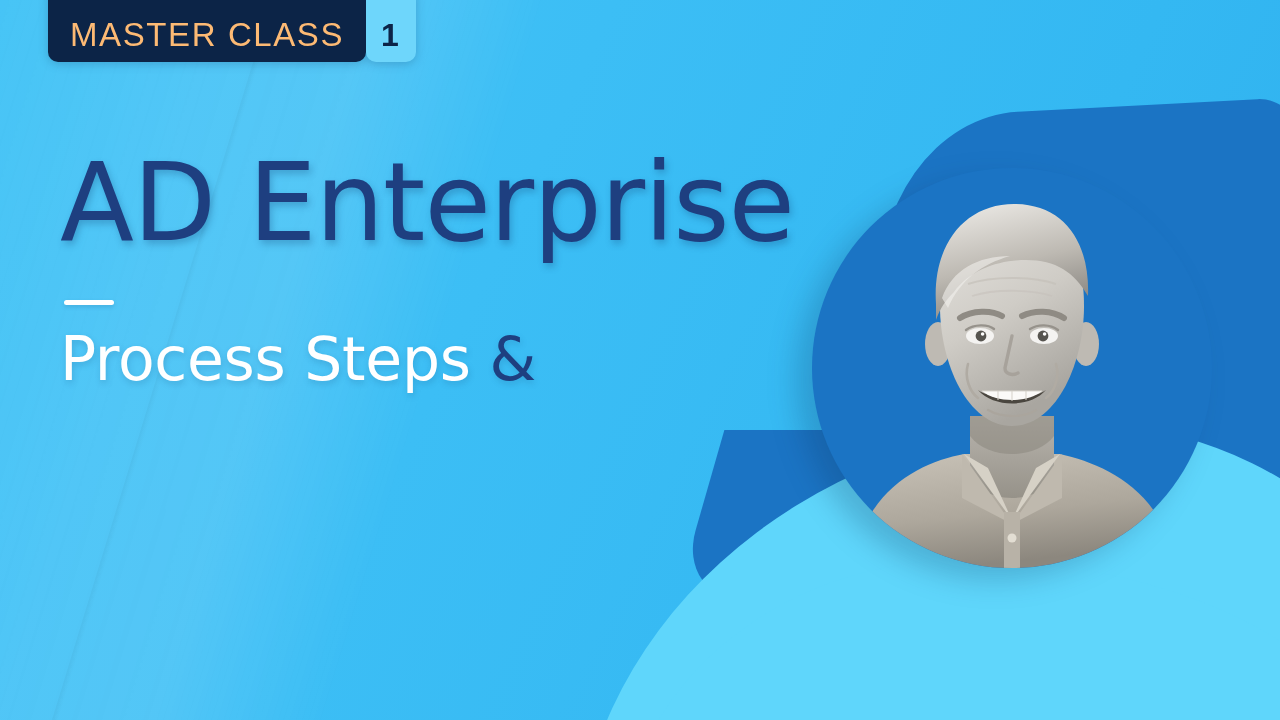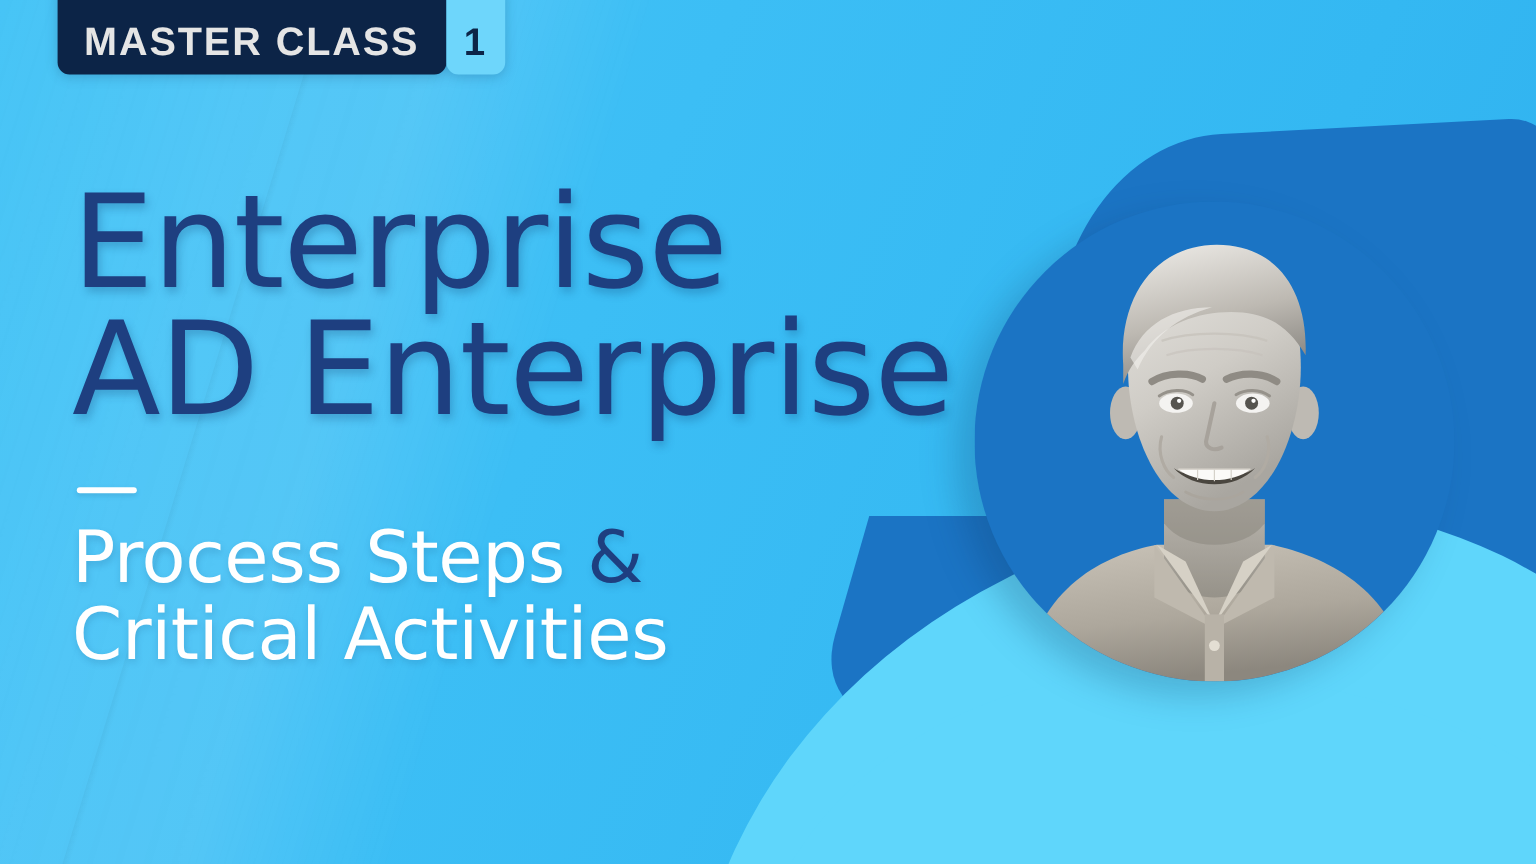--- a/index.html
+++ b/index.html
@@ -89,23 +89,23 @@
     filter:drop-shadow(0 2px 5px rgba(10,40,80,.22));
   }
   .badge-main{
     background:#0C2447;
     border-radius:0 0 10px 10px;
     padding:0 22px 11px 22px;
     height:80px;
     display:flex; align-items:flex-end;
   }
   .badge-main span{
-    color:#e5e5e5;
+    color:#fdba74;
     font-family:"Liberation Sans", sans-serif;
-    font-size:33px; font-weight:700; letter-spacing:1.6px;
+    font-size:33px; font-weight:400; letter-spacing:1.6px;
     line-height:1;
   }
   .badge-num{
     background:#6ED6FB;
     border-radius:0 0 10px 10px;
     padding:0 17px 11px 15px;
     height:71px;
     display:flex; align-items:flex-end;
   }
   .badge-num span{
@@ -245,25 +245,23 @@
     <div class="badge-main">
       <span>MASTER CLASS</span>
     </div>
     <div class="badge-num">
       <span>1</span>
     </div>
   </div>
 
   <div class="copy">
     <h1 class="title">
-      <span>Enterprise</span>
       <span class="l2">AD Enterprise</span>
     </h1>
 
     <div class="rule"></div>
 
     <h2 class="subtitle">
       <span>Process Steps</span><span class="amp"> &amp;</span>
-      <span class="l2">Critical Activities</span>
     </h2>
   </div>
 
 </div>
 
 </body></html>

